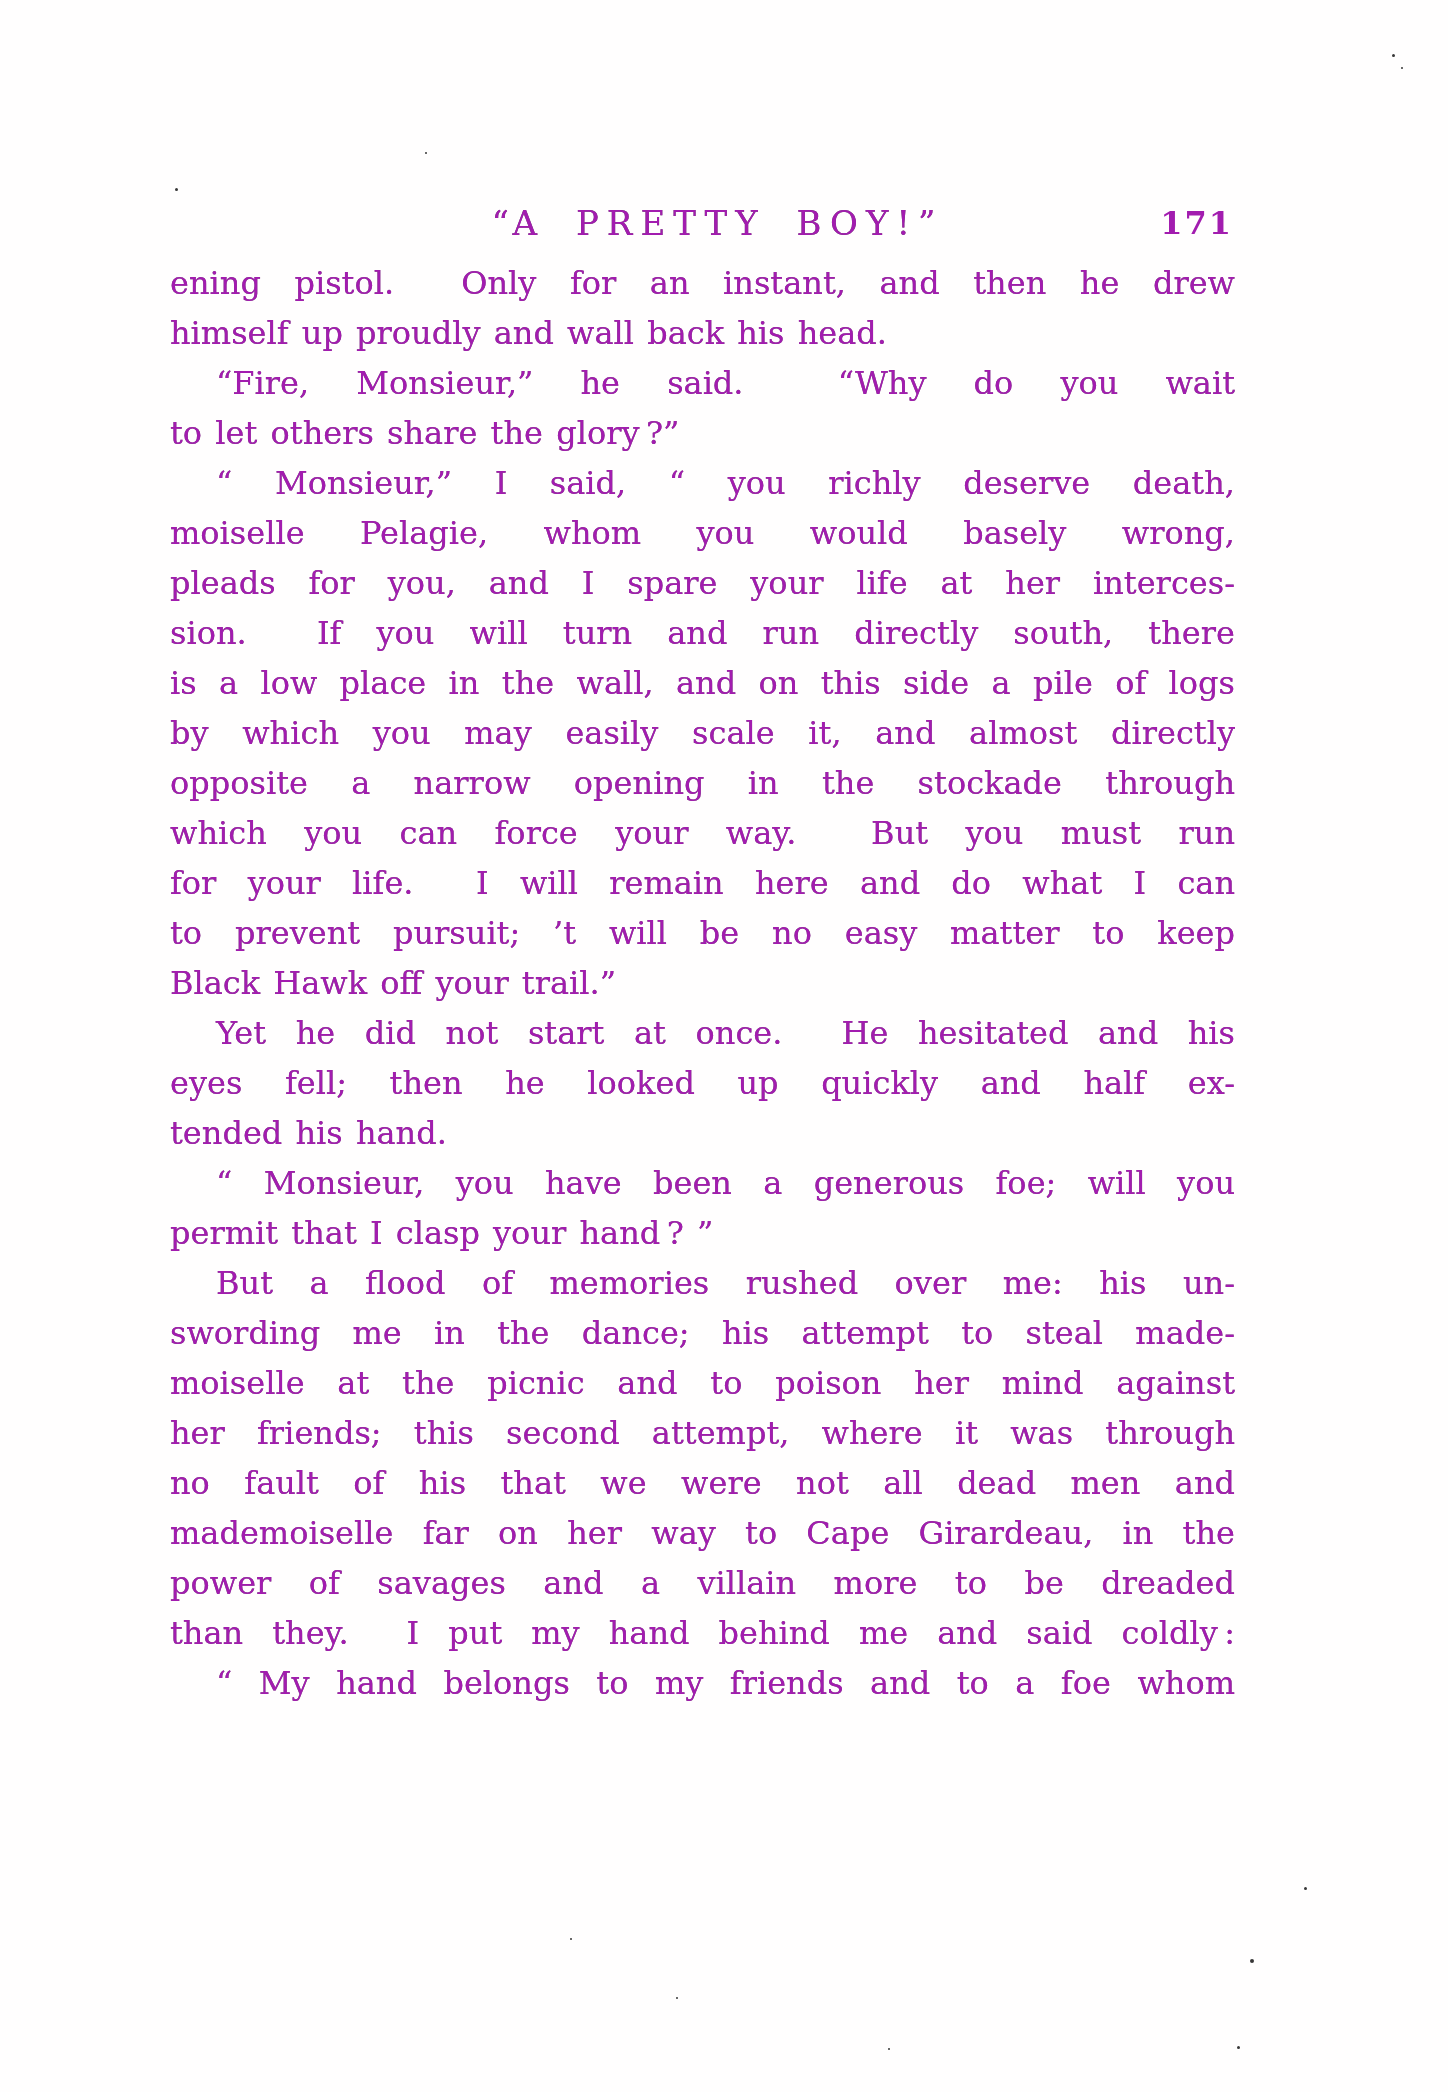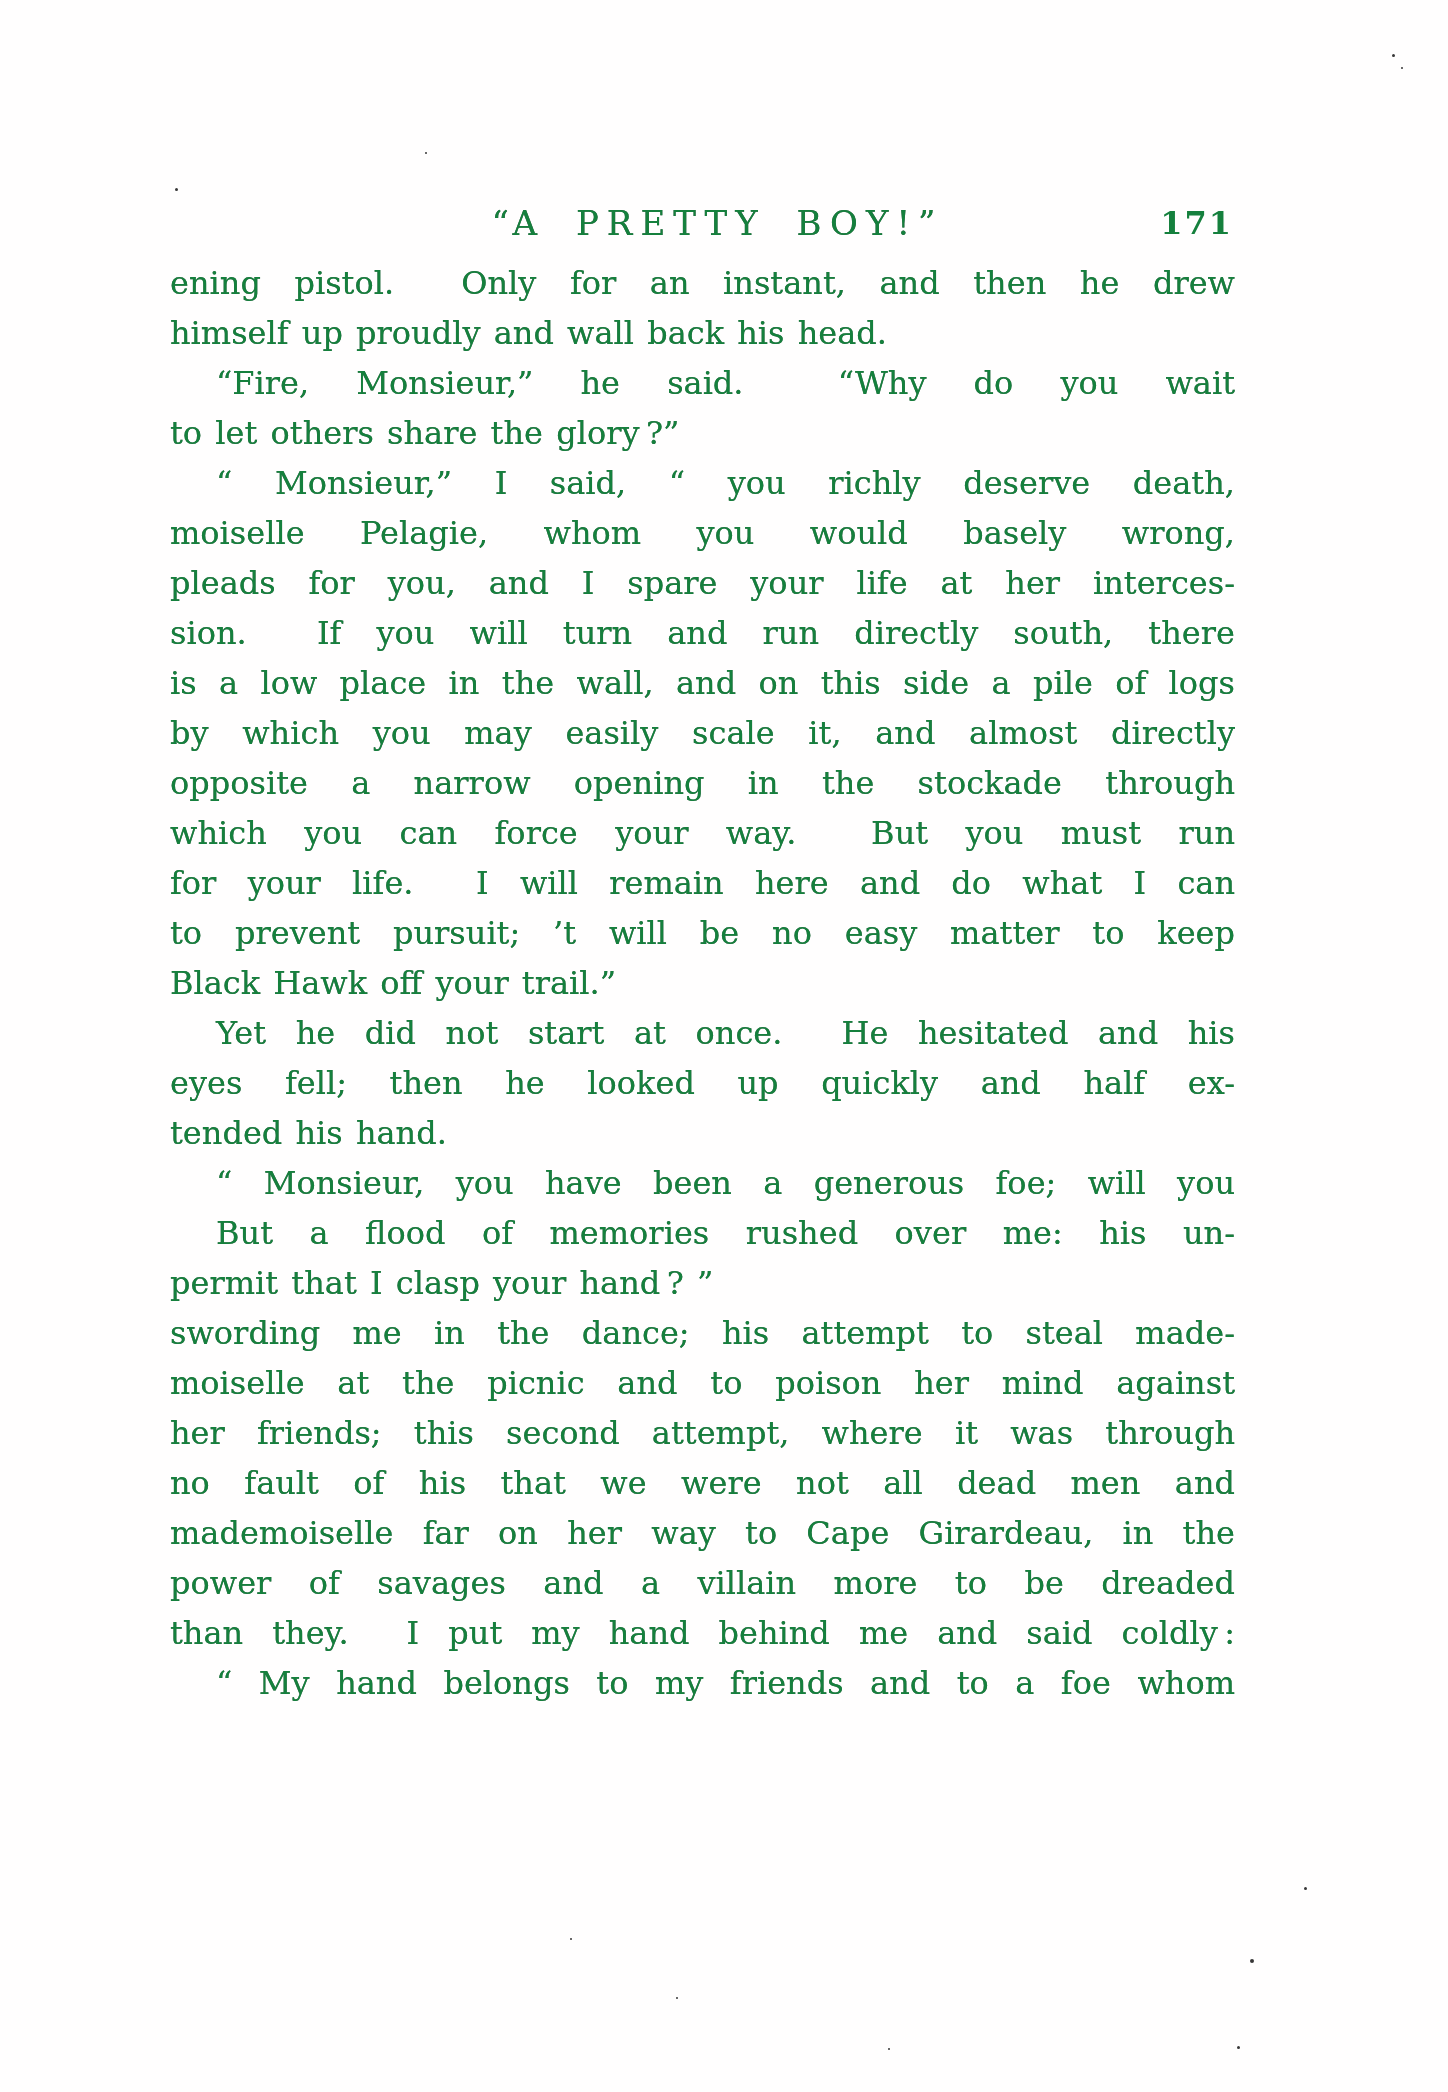--- a/index.html
+++ b/index.html
@@ -7,21 +7,21 @@
     padding: 0;
     background: #ffffff;
   }
   .page {
     position: relative;
     width: 1448px;
     height: 2092px;
     background: #fffefe;
     overflow: hidden;
     font-family: "DejaVu Serif", "Liberation Serif", serif;
-    color: #15803d;
+    color: #a21caf;
   }
   .type-area {
     position: absolute;
     left: 170px;
     top: 200px;
     width: 1065px;
   }
   .running-head {
     position: relative;
     height: 46px;
@@ -94,22 +94,22 @@
         <div class="line">by which you may easily scale it, and almost directly</div>
         <div class="line">opposite a narrow opening in the stockade through</div>
         <div class="line">which you can force your way.  But you must run</div>
         <div class="line">for your life.  I will remain here and do what I can</div>
         <div class="line">to prevent pursuit; ’t will be no easy matter to keep</div>
         <div class="line para-end">Black Hawk off your trail.”</div>
         <div class="line indent">Yet he did not start at once.  He hesitated and his</div>
         <div class="line">eyes fell; then he looked up quickly and half ex-</div>
         <div class="line para-end">tended his hand.</div>
         <div class="line indent">“ Monsieur, you have been a generous foe; will you</div>
+        <div class="line para-end">permit that I clasp your hand ? ”</div>
         <div class="line indent">But a flood of memories rushed over me: his un-</div>
-        <div class="line para-end">permit that I clasp your hand ? ”</div>
         <div class="line">swording me in the dance; his attempt to steal made-</div>
         <div class="line">moiselle at the picnic and to poison her mind against</div>
         <div class="line">her friends; this second attempt, where it was through</div>
         <div class="line">no fault of his that we were not all dead men and</div>
         <div class="line">mademoiselle far on her way to Cape Girardeau, in the</div>
         <div class="line">power of savages and a villain more to be dreaded</div>
         <div class="line">than they.  I put my hand behind me and said coldly :</div>
         <div class="line indent">“ My hand belongs to my friends and to a foe whom</div>
       </main>
   </div>

